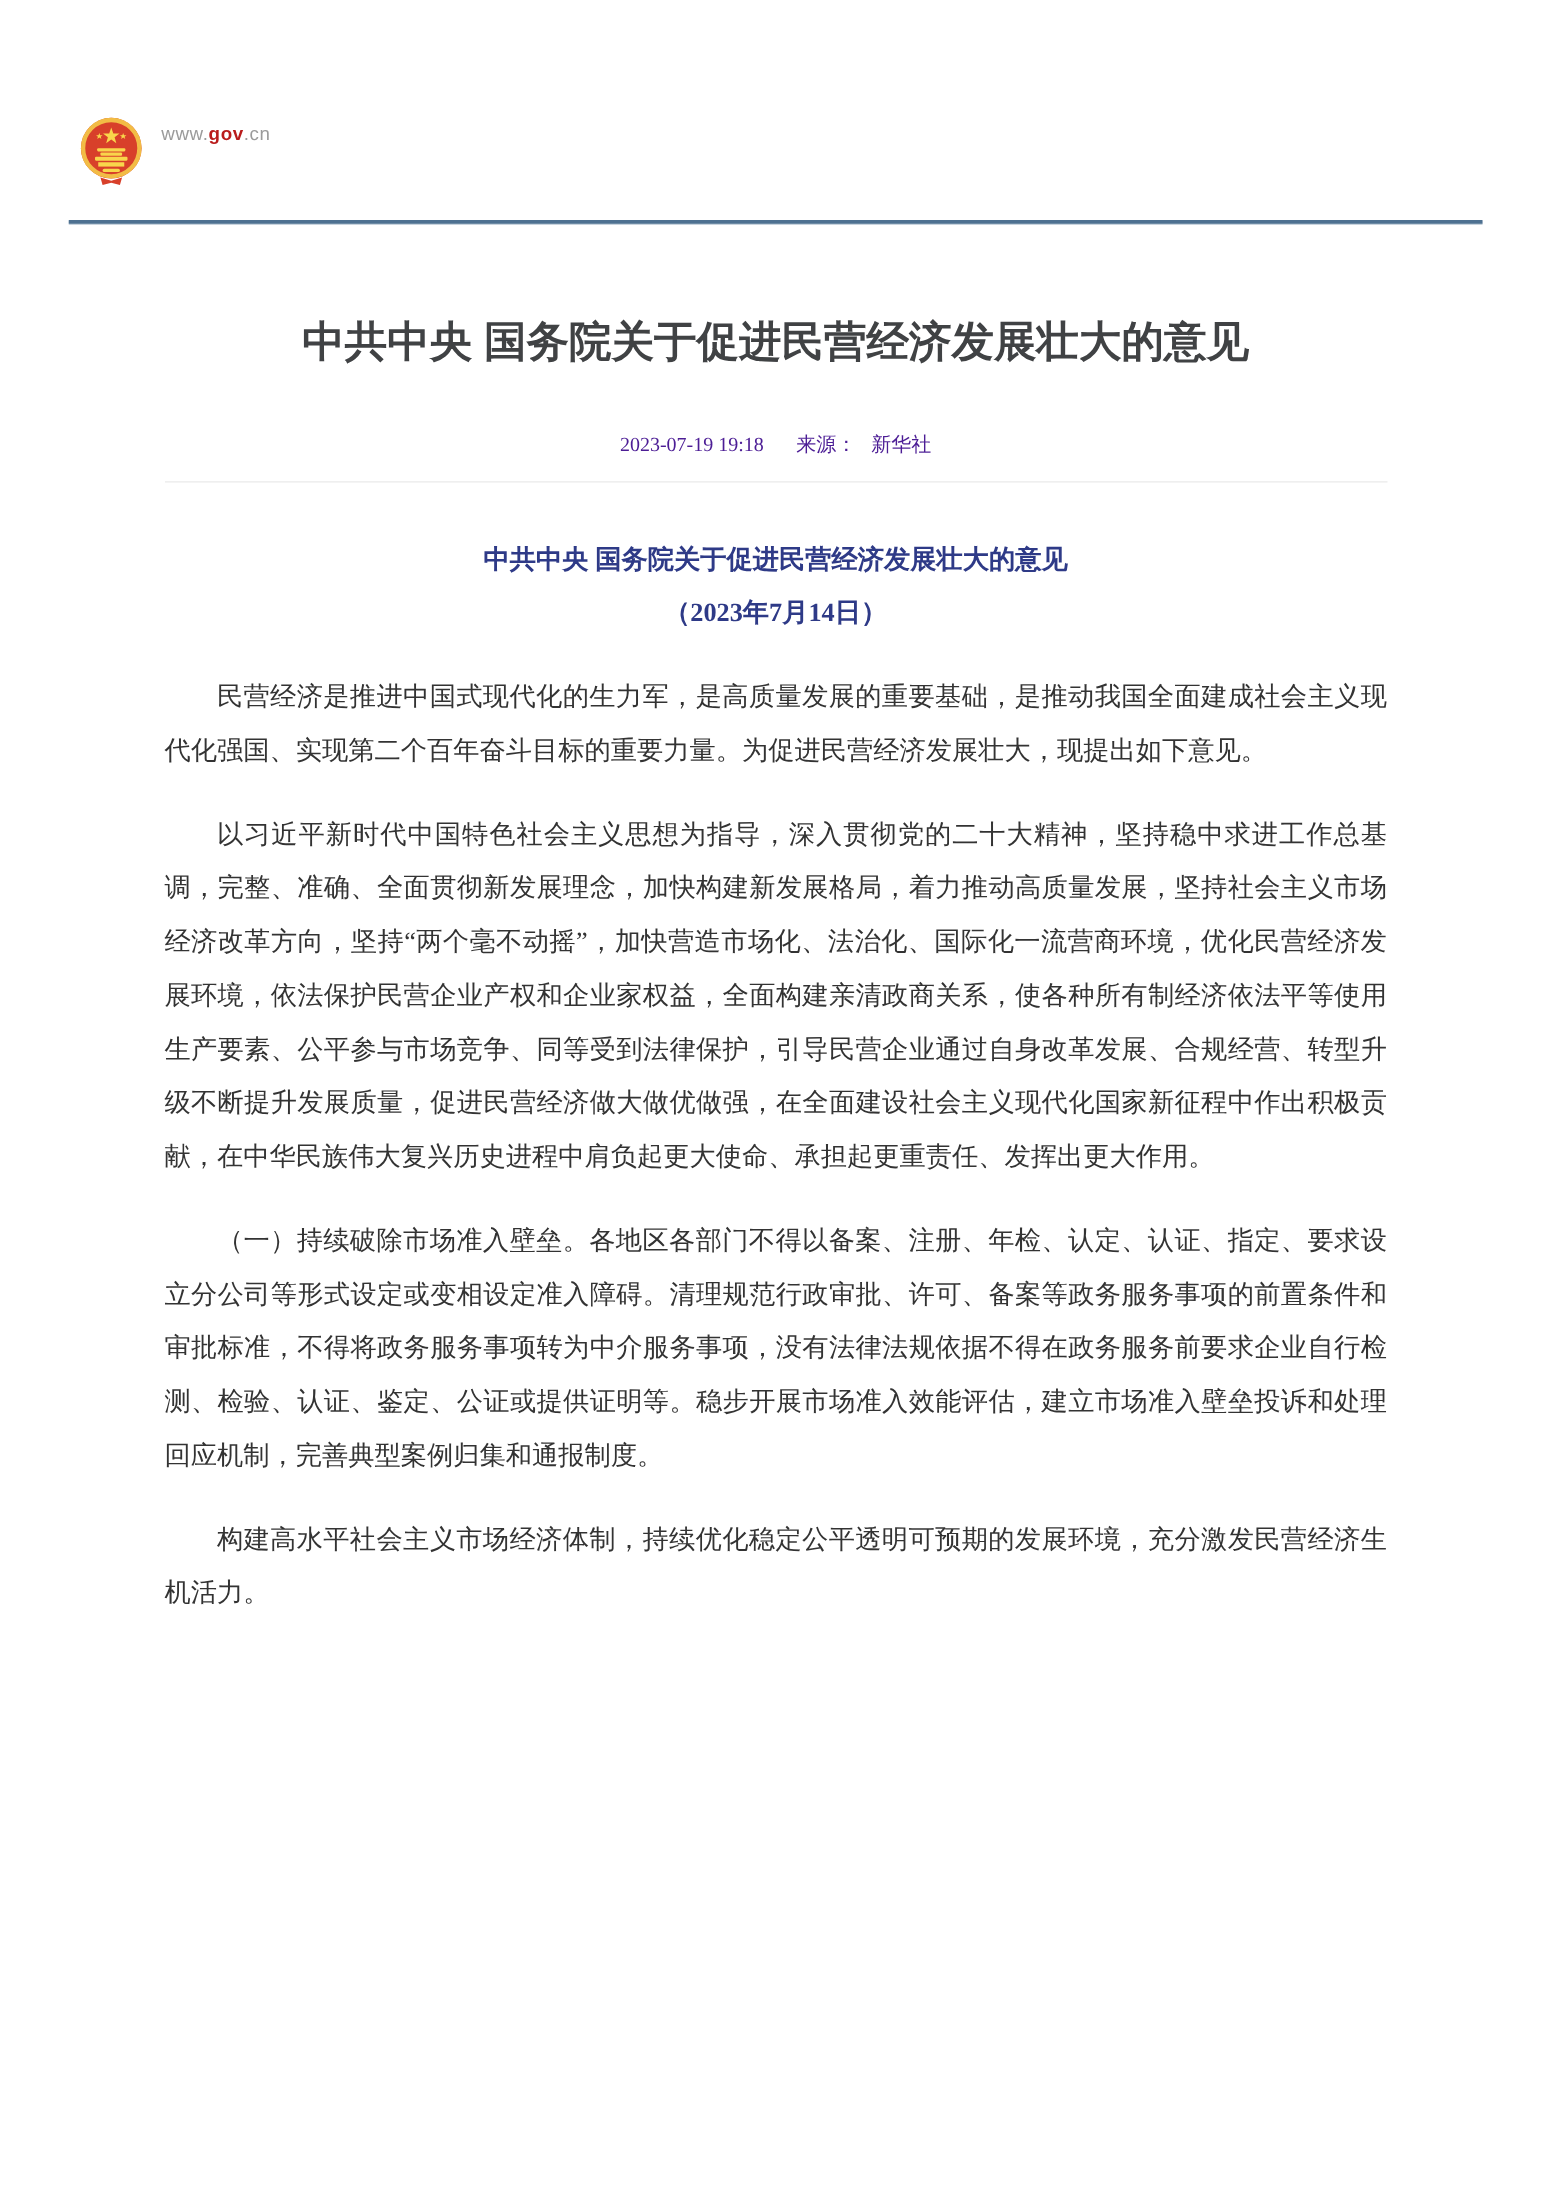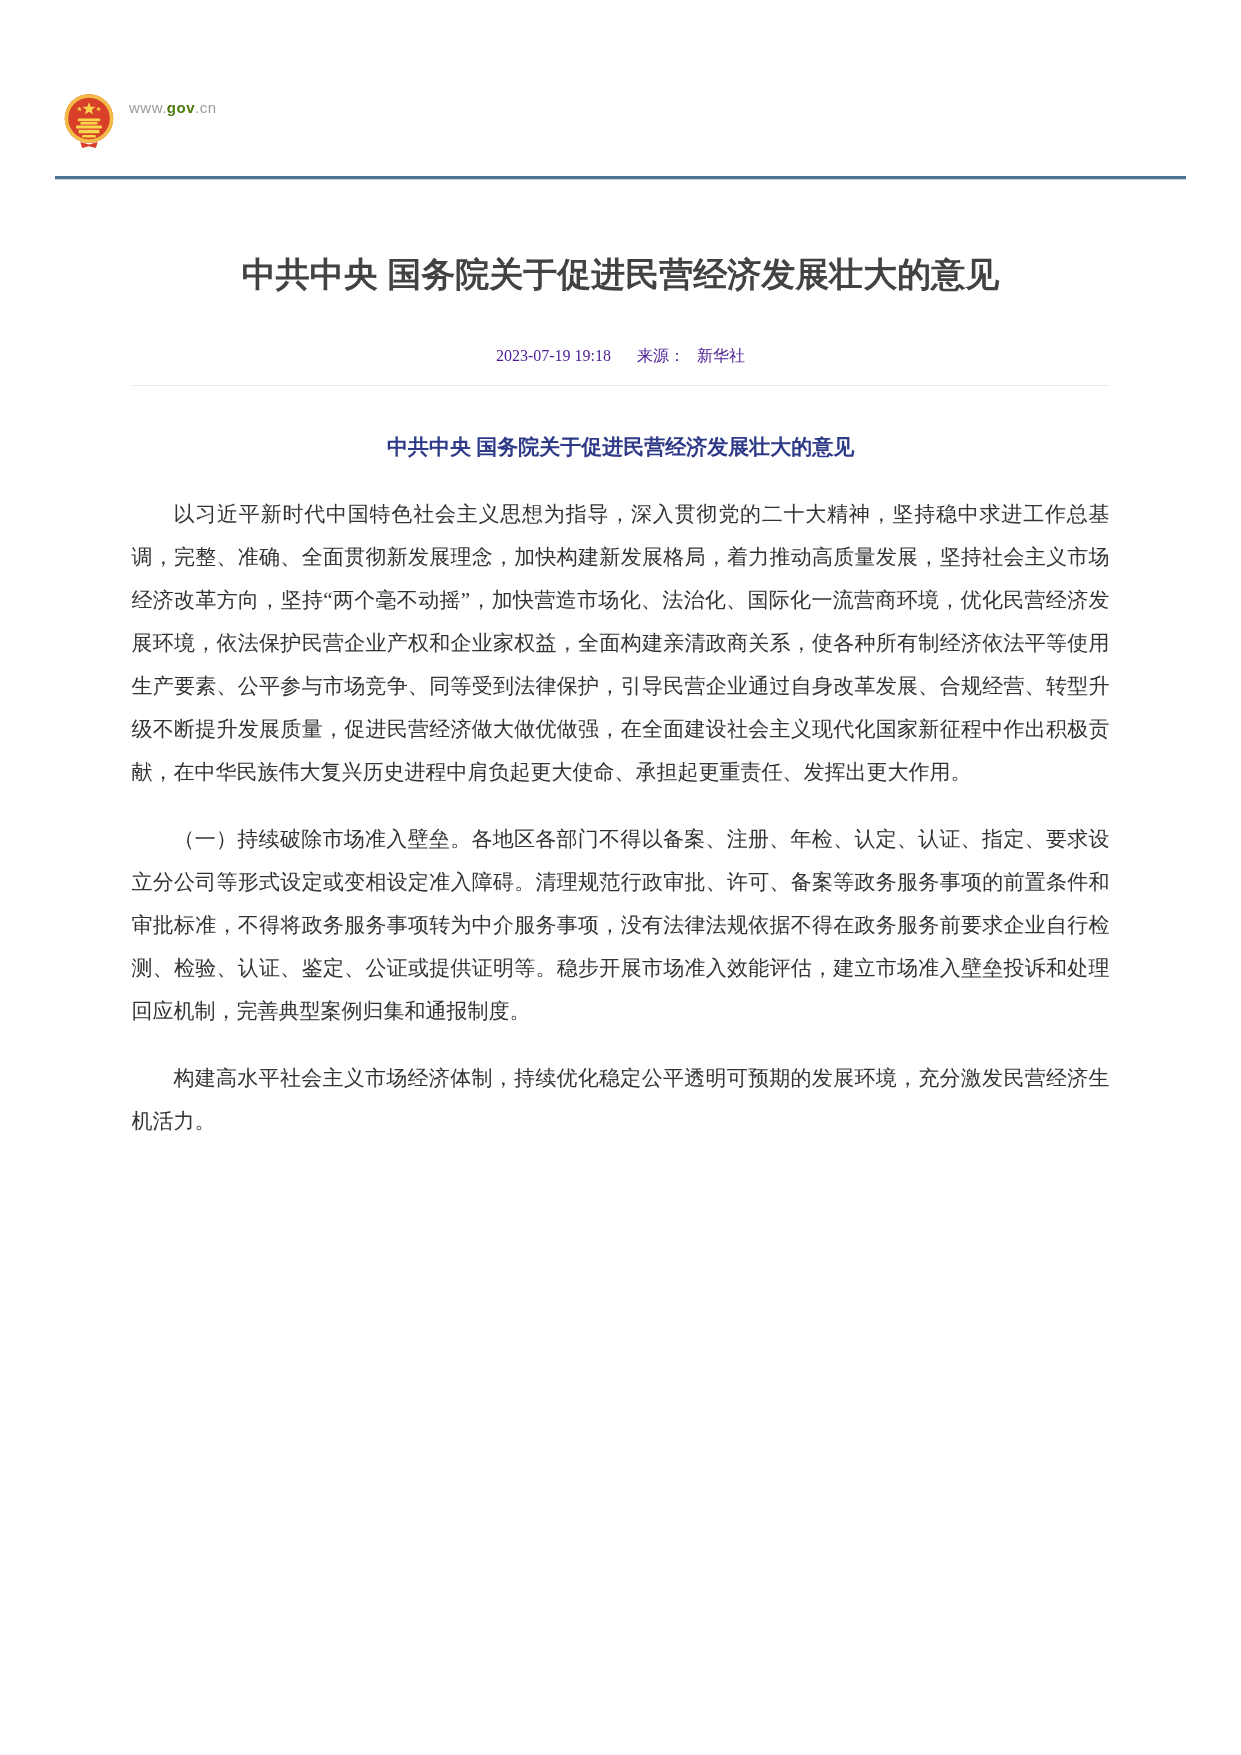--- a/index.html
+++ b/index.html
@@ -31,21 +31,21 @@
     letter-spacing: 1px;
     line-height: 1.2;
     white-space: nowrap;
   }
   .site-url {
     color: #9b9b9b;
     font-size: 15px;
     margin-top: 5px;
     letter-spacing: 0.5px;
   }
-  .site-url .gov { color: #4d7c0f; font-weight: bold; }
+  .site-url .gov { color: #b91c1c; font-weight: bold; }
 
   .header-divider {
     margin: 24px 55px 0 55px;
     height: 3px;
     background: #4e7191;
     box-shadow: 0 1px 0 #c9d4de;
   }
 
   
   .article {
@@ -151,21 +151,23 @@
     <h1 class="article-title">中共中央 国务院关于促进民营经济发展壮大的意见</h1>
 
     <div class="article-meta">
       <span>2023-07-19 19:18</span><span class="meta-gap"></span><span>来源：</span><span class="meta-gap-sm"></span><span>新华社</span>
     </div>
 
     <div class="meta-divider"></div>
 
     <div class="article-body">
       <p class="doc-title">中共中央 国务院关于促进民营经济发展壮大的意见</p>
+      <p class="doc-date">（2023年7月14日）</p>
       <div>
+          <p class="body-para">民营经济是推进中国式现代化的生力军，是高质量发展的重要基础，是推动我国全面建成社会主义现代化强国、实现第二个百年奋斗目标的重要力量。为促进民营经济发展壮大，现提出如下意见。</p>
           <p class="body-para">以习近平新时代中国特色社会主义思想为指导，深入贯彻党的二十大精神，坚持稳中求进工作总基调，完整、准确、全面贯彻新发展理念，加快构建新发展格局，着力推动高质量发展，坚持社会主义市场经济改革方向，坚持“两个毫不动摇”，加快营造市场化、法治化、国际化一流营商环境，优化民营经济发展环境，依法保护民营企业产权和企业家权益，全面构建亲清政商关系，使各种所有制经济依法平等使用生产要素、公平参与市场竞争、同等受到法律保护，引导民营企业通过自身改革发展、合规经营、转型升级不断提升发展质量，促进民营经济做大做优做强，在全面建设社会主义现代化国家新征程中作出积极贡献，在中华民族伟大复兴历史进程中肩负起更大使命、承担起更重责任、发挥出更大作用。</p>
           <p class="body-para">（一）持续破除市场准入壁垒。各地区各部门不得以备案、注册、年检、认定、认证、指定、要求设立分公司等形式设定或变相设定准入障碍。清理规范行政审批、许可、备案等政务服务事项的前置条件和审批标准，不得将政务服务事项转为中介服务事项，没有法律法规依据不得在政务服务前要求企业自行检测、检验、认证、鉴定、公证或提供证明等。稳步开展市场准入效能评估，建立市场准入壁垒投诉和处理回应机制，完善典型案例归集和通报制度。</p>
           <p class="body-para">构建高水平社会主义市场经济体制，持续优化稳定公平透明可预期的发展环境，充分激发民营经济生机活力。</p>
         </div>
     </div>
   </div>
 
 </div>
 
 </body></html>

